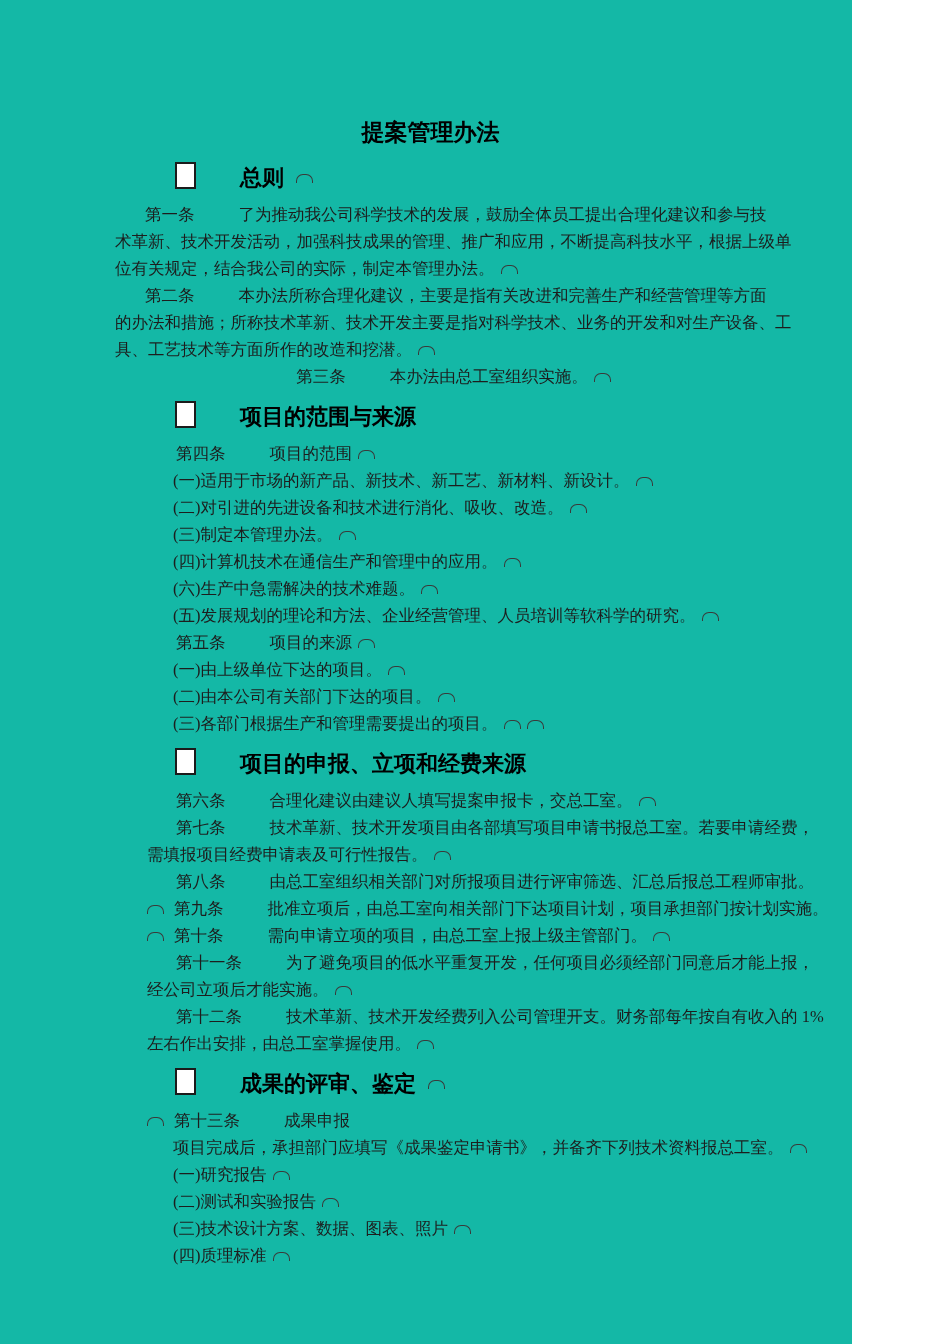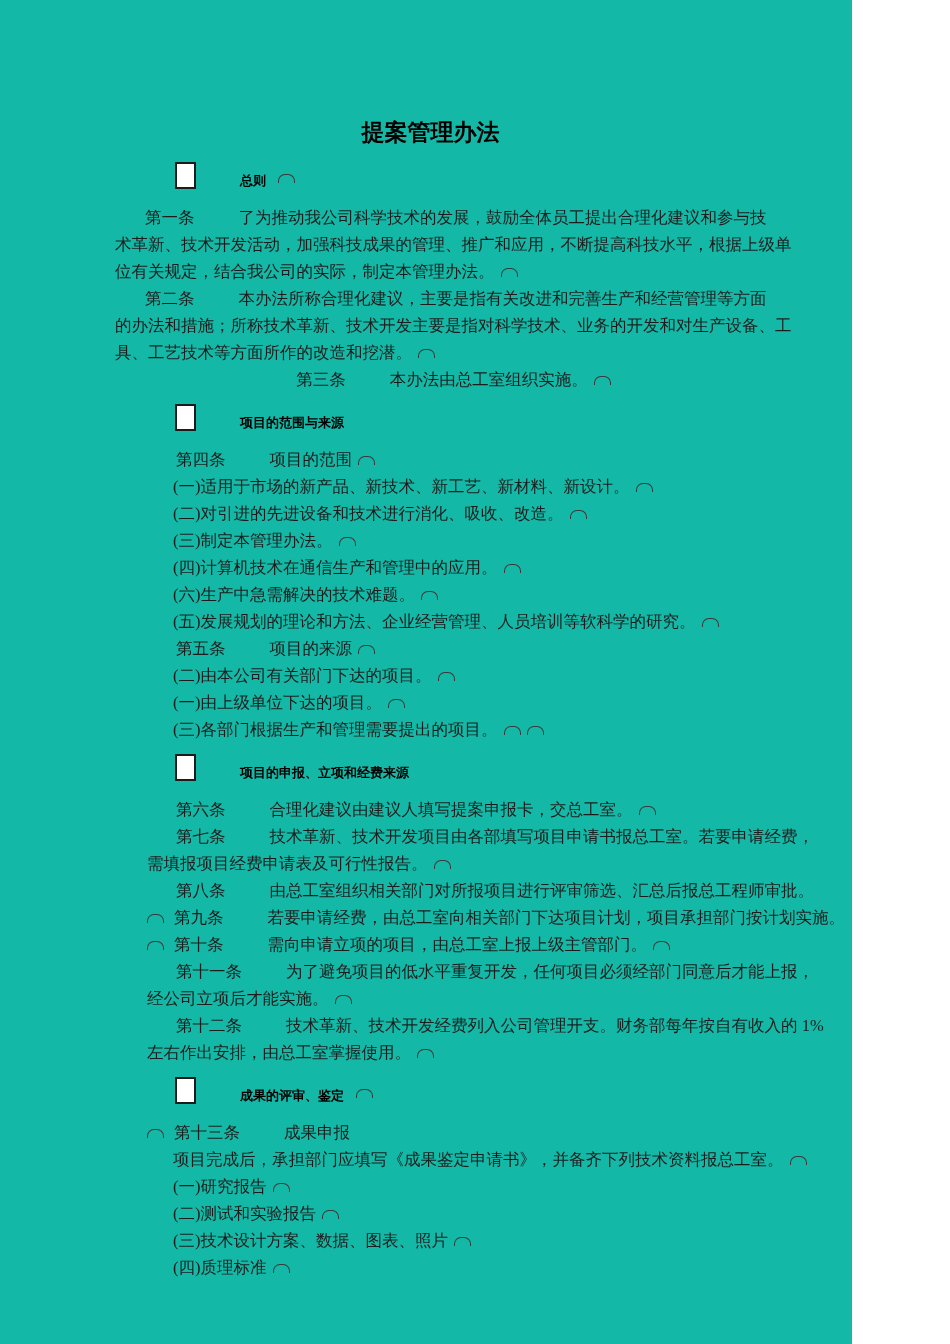--- a/index.html
+++ b/index.html
@@ -10,21 +10,21 @@
     background:#14b8a6;overflow:hidden;
     font-family:"Liberation Serif","DejaVu Serif",serif;
     color:#1d1d1d;
   }
   .content{padding:118px 90px 0 99px;}
   .doc-title{
     font-size:23px;font-weight:700;text-align:center;
     line-height:30px;margin:0 0 14px 0;color:#000;
   }
   .heading{
-    font-size:13px;font-weight:700;line-height:30px;
+    font-size:22px;font-weight:700;line-height:30px;
     margin:11px 0 8px 76px;white-space:nowrap;color:#000;
   }
   .hbox{
     display:inline-block;width:17px;height:23px;
     border:2px solid #1b1b1b;vertical-align:-4px;background:#fff;
   }
   .h-label{margin-left:44px;}
   .line{font-size:16.5px;line-height:27px;white-space:nowrap;}
   .indent1{margin-left:46px;text-align:center;}
   .flush{margin-left:16px;}
@@ -58,29 +58,29 @@
         <div class="line indent1"><span class="num">第三条</span><span>本办法由总工室组织实施。</span><span class="pmark"></span></div>
         <div class="heading"><span class="hbox"></span><span class="h-label">项目的范围与来源</span></div>
         <div class="line first2"><span class="num">第四条</span><span>项目的范围</span><span class="pmark"></span></div>
         <div class="line item"><span>(一)适用于市场的新产品、新技术、新工艺、新材料、新设计。</span><span class="pmark"></span></div>
         <div class="line item"><span>(二)对引进的先进设备和技术进行消化、吸收、改造。</span><span class="pmark"></span></div>
         <div class="line item"><span>(三)制定本管理办法。</span><span class="pmark"></span></div>
         <div class="line item"><span>(四)计算机技术在通信生产和管理中的应用。</span><span class="pmark"></span></div>
         <div class="line item"><span>(六)生产中急需解决的技术难题。</span><span class="pmark"></span></div>
         <div class="line item"><span>(五)发展规划的理论和方法、企业经营管理、人员培训等软科学的研究。</span><span class="pmark"></span></div>
         <div class="line first2"><span class="num">第五条</span><span>项目的来源</span><span class="pmark"></span></div>
+        <div class="line item"><span>(一)由上级单位下达的项目。</span><span class="pmark"></span></div>
         <div class="line item"><span>(二)由本公司有关部门下达的项目。</span><span class="pmark"></span></div>
-        <div class="line item"><span>(一)由上级单位下达的项目。</span><span class="pmark"></span></div>
         <div class="line item"><span>(三)各部门根据生产和管理需要提出的项目。</span><span class="pmark"></span><span class="pmark"></span></div>
         <div class="heading"><span class="hbox"></span><span class="h-label">项目的申报、立项和经费来源</span></div>
         <div class="line first2"><span class="num">第六条</span><span>合理化建议由建议人填写提案申报卡，交总工室。</span><span class="pmark"></span></div>
         <div class="line first2"><span class="num">第七条</span><span>技术革新、技术开发项目由各部填写项目申请书报总工室。若要申请经费，</span></div>
         <div class="line wrap2"><span>需填报项目经费申请表及可行性报告。</span><span class="pmark"></span></div>
         <div class="line first2"><span class="num">第八条</span><span>由总工室组织相关部门对所报项目进行评审筛选、汇总后报总工程师审批。</span></div>
-        <div class="line wrap2"><span class="pmark lead"></span><span class="num">第九条</span><span>若要申请经费，由总工室向相关部门下达项目计划，项目承担部门按计划实施。</span></div>
+        <div class="line wrap2"><span class="pmark lead"></span><span class="num">第九条</span><span>批准立项后，由总工室向相关部门下达项目计划，项目承担部门按计划实施。</span></div>
         <div class="line wrap2"><span class="pmark lead"></span><span class="num">第十条</span><span>需向申请立项的项目，由总工室上报上级主管部门。</span><span class="pmark"></span></div>
         <div class="line first2"><span class="num">第十一条</span><span>为了避免项目的低水平重复开发，任何项目必须经部门同意后才能上报，</span></div>
         <div class="line wrap2"><span>经公司立项后才能实施。</span><span class="pmark"></span></div>
         <div class="line first2"><span class="num">第十二条</span><span>技术革新、技术开发经费列入公司管理开支。财务部每年按自有收入的 1%</span></div>
         <div class="line wrap2"><span>左右作出安排，由总工室掌握使用。</span><span class="pmark"></span></div>
         <div class="heading"><span class="hbox"></span><span class="h-label">成果的评审、鉴定</span><span class="pmark"></span></div>
         <div class="line wrap2"><span class="pmark lead"></span><span class="num">第十三条</span><span>成果申报</span></div>
         <div class="line item"><span>项目完成后，承担部门应填写《成果鉴定申请书》，并备齐下列技术资料报总工室。</span><span class="pmark"></span></div>
         <div class="line item"><span>(一)研究报告</span><span class="pmark"></span></div>
         <div class="line item"><span>(二)测试和实验报告</span><span class="pmark"></span></div>

